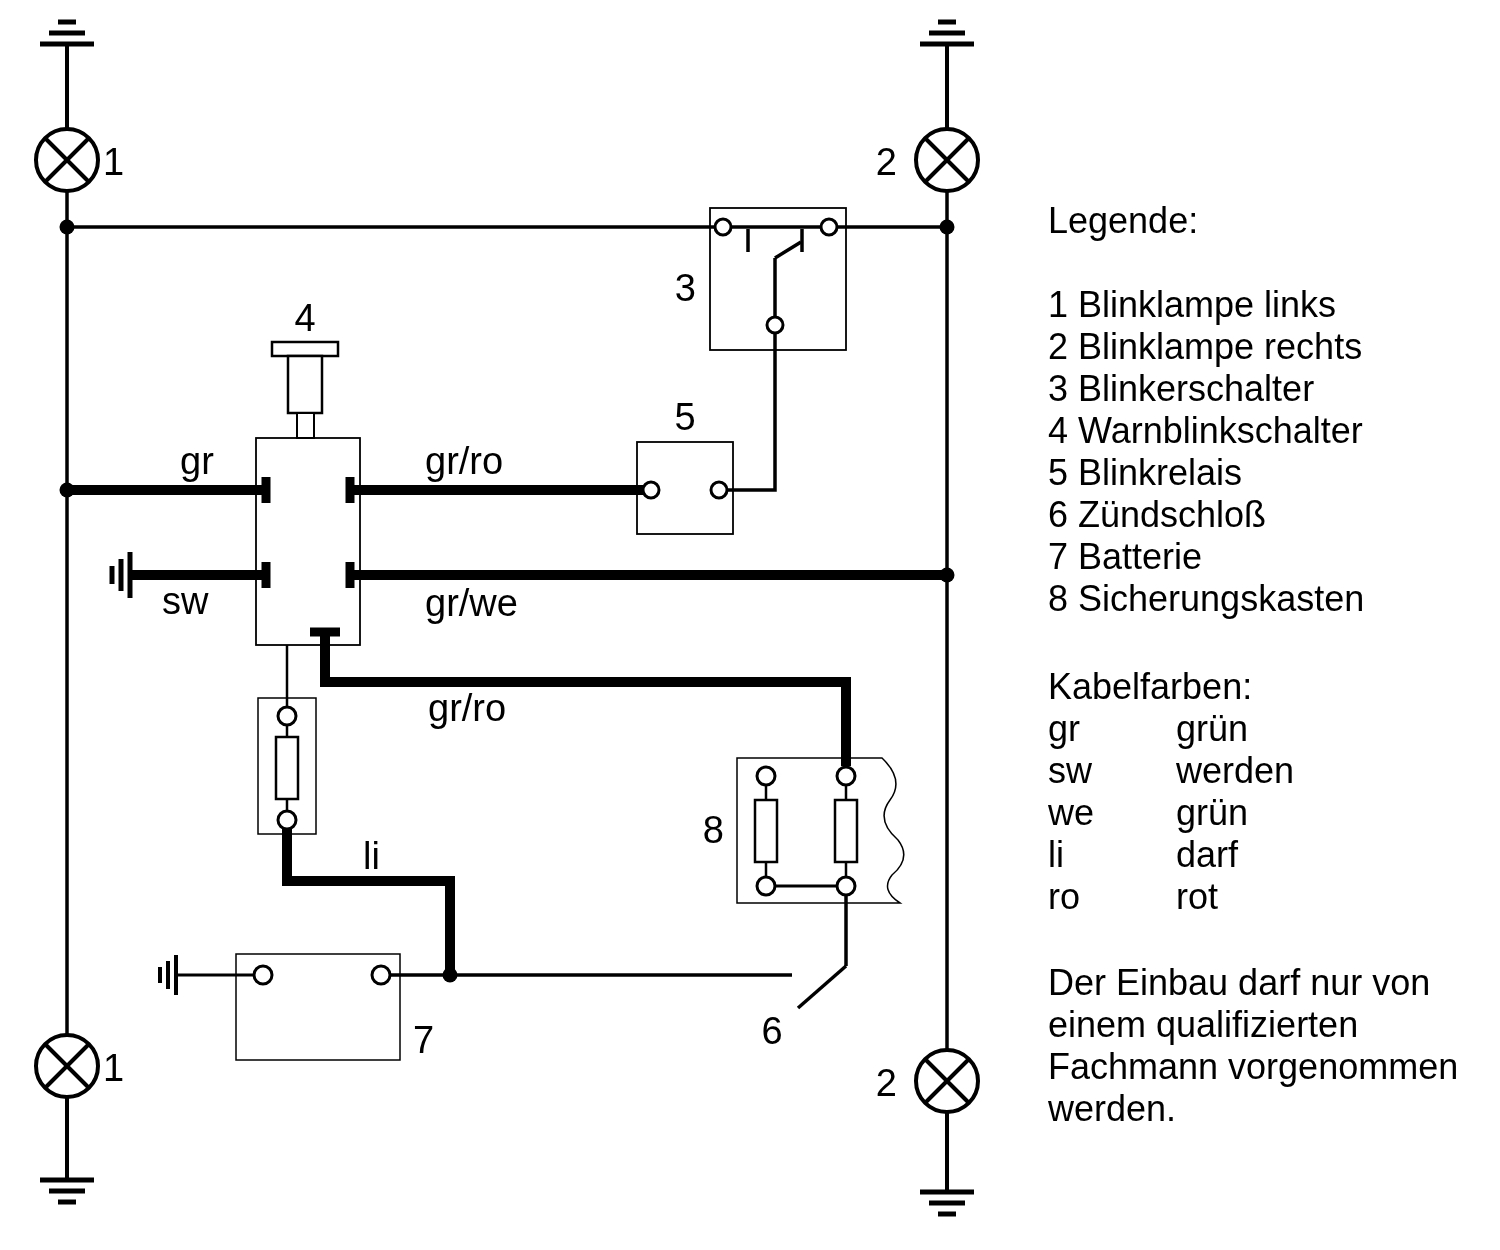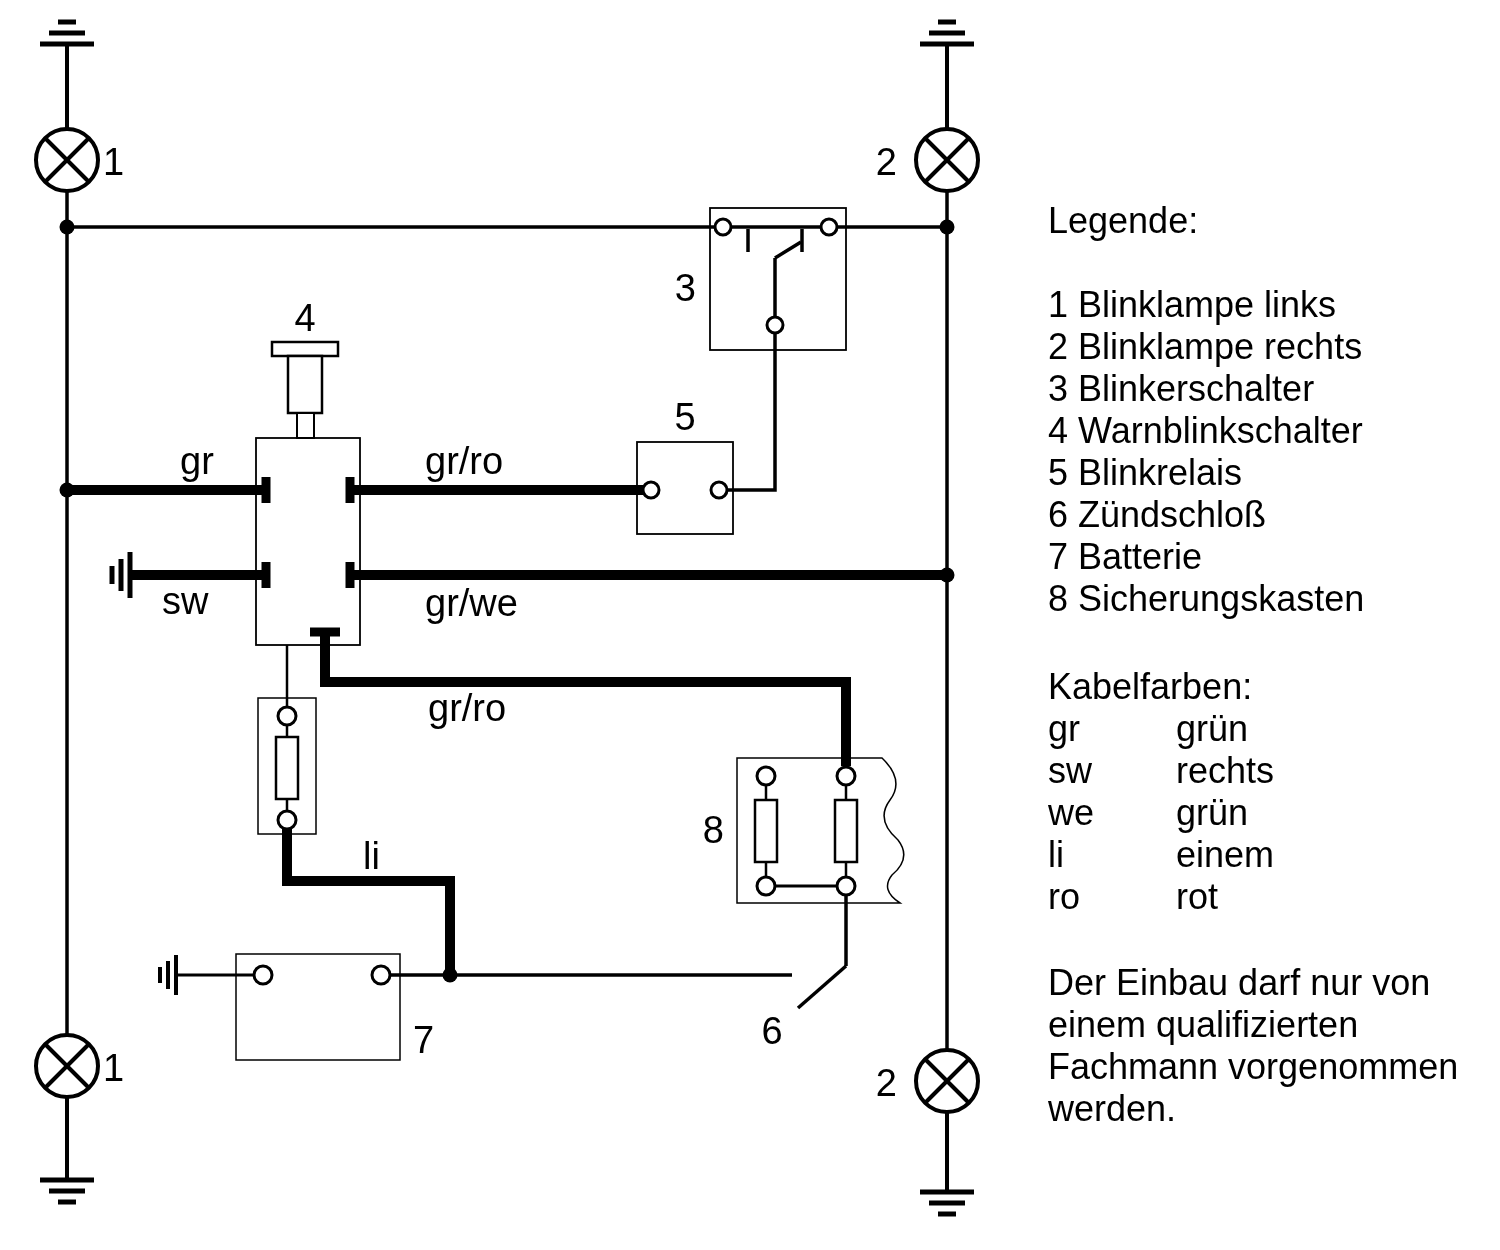--- a/index.html
+++ b/index.html
@@ -243,29 +243,29 @@
     </div>
 
     <div class="colors-heading">Kabelfarben:</div>
     <div>
       <div class="color-row">
         <span class="color-code">gr</span>
         <span class="color-name">grün</span>
       </div>
       <div class="color-row">
         <span class="color-code">sw</span>
-        <span class="color-name">rechts</span>
+        <span class="color-name">werden</span>
       </div>
       <div class="color-row">
         <span class="color-code">we</span>
         <span class="color-name">grün</span>
       </div>
       <div class="color-row">
         <span class="color-code">li</span>
-        <span class="color-name">einem</span>
+        <span class="color-name">darf</span>
       </div>
       <div class="color-row">
         <span class="color-code">ro</span>
         <span class="color-name">rot</span>
       </div>
     </div>
 
     <div class="note">
       <div>Der Einbau darf nur von</div>
       <div>einem qualifizierten</div>

